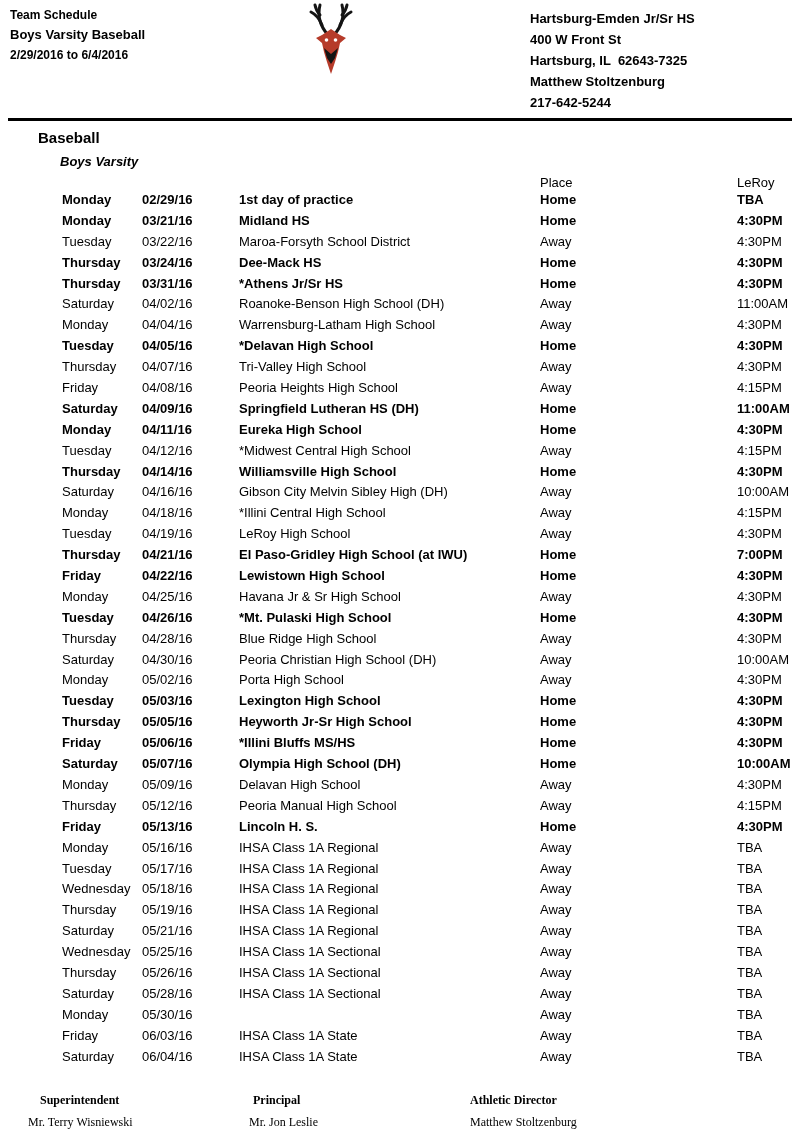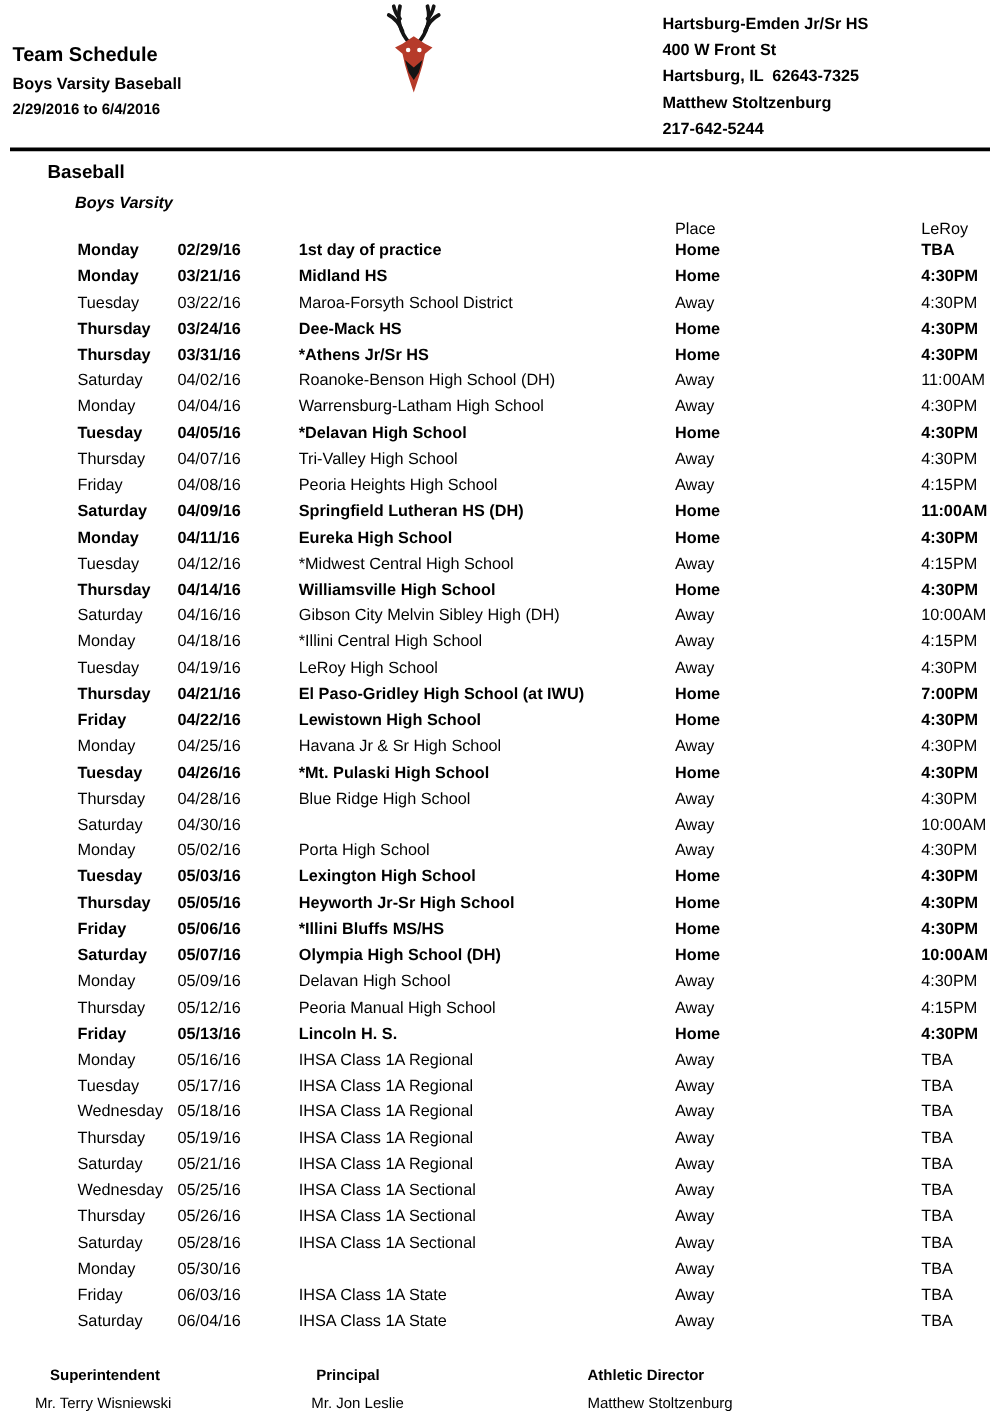--- a/index.html
+++ b/index.html
@@ -2,21 +2,21 @@
 <html><head>
 <meta charset="utf-8">
 <style>
   * { margin: 0; padding: 0; box-sizing: border-box; }
   html, body { background: #ffffff; }
   body { font-family: "Liberation Sans", sans-serif; color: #000; }
   .page { position: relative; width: 800px; height: 1134px; background: #fff; overflow: hidden; }
 
   
   .hdr-left { position: absolute; left: 10px; top: 8px; }
-  .hdr-title { font-size: 16px; font-weight: 700; margin-top: 28px; }
+  .hdr-title { font-size: 12px; font-weight: 700; }
   .hdr-sub { font-size: 13px; font-weight: 700; margin-top: 5px; }
   .hdr-range { font-size: 12px; font-weight: 700; margin-top: 6px; }
 
   .logo { position: absolute; left: 294px; top: 2px; width: 74px; height: 78px; }
 
   .hdr-right { position: absolute; left: 530px; top: 8px; font-size: 13px; font-weight: 700; }
   .hdr-right .line { line-height: 21px; white-space: pre; }
 
   .rule { position: absolute; left: 8px; right: 8px; top: 118px; height: 3px; background: #000; }
 
@@ -32,21 +32,21 @@
   .c { position: absolute; top: 0; line-height: 20.9px; white-space: nowrap; }
   .c-day   { left: 62px; text-align: center; }
   .c-date  { left: 142px; }
   .c-event { left: 239px; text-align: right; }
   .c-place { left: 540px; }
   .c-time  { left: 737px; }
   .row.home { font-weight: 700; }
 
   
   .footer { position: absolute; left: 0; top: 1093px; width: 800px; font-size: 12px; }
-  .foot-col { position: absolute; top: 0; }
+  .foot-col { position: absolute; top: 0; font-family: Liberation Serif, serif; }
   .foot-col .role { font-weight: 700; }
   .foot-col .name { position: absolute; top: 22px; white-space: nowrap; }
   .fc-1 { left: 40px; }
   .fc-2 { left: 253px; }
   .fc-3 { left: 470px; }
   .fc-1 .name { left: -12px; }
   .fc-2 .name { left: -4px; }
   .fc-3 .name { left: 0; }
 </style>
 </head>
@@ -246,20 +246,21 @@
         <div class="row">
           <span class="c c-day">Thursday</span>
           <span class="c c-date">04/28/16</span>
           <span class="c c-event">Blue Ridge High School</span>
           <span class="c c-place">Away</span>
           <span class="c c-time">4:30PM</span>
         </div>
         <div class="row">
           <span class="c c-day">Saturday</span>
           <span class="c c-date">04/30/16</span>
+          <span class="c c-event">Peoria Christian High School (DH)</span>
           <span class="c c-place">Away</span>
           <span class="c c-time">10:00AM</span>
         </div>
         <div class="row">
           <span class="c c-day">Monday</span>
           <span class="c c-date">05/02/16</span>
           <span class="c c-event">Porta High School</span>
           <span class="c c-place">Away</span>
           <span class="c c-time">4:30PM</span>
         </div>

